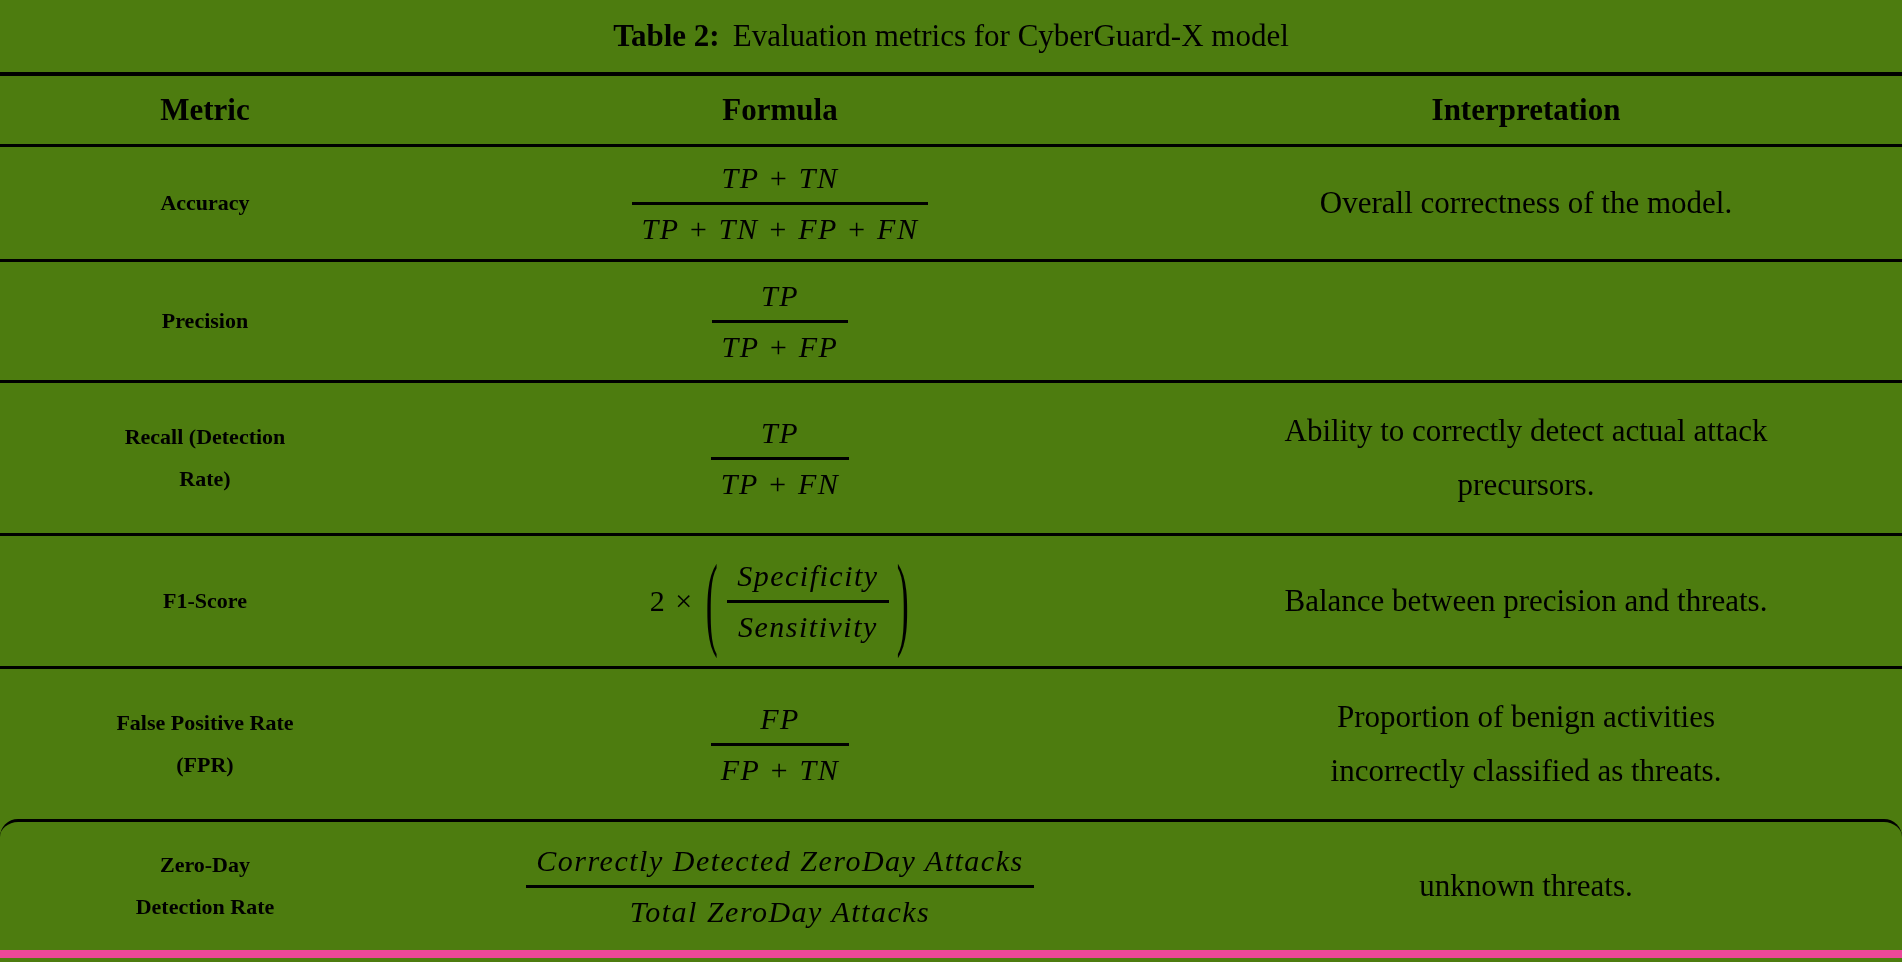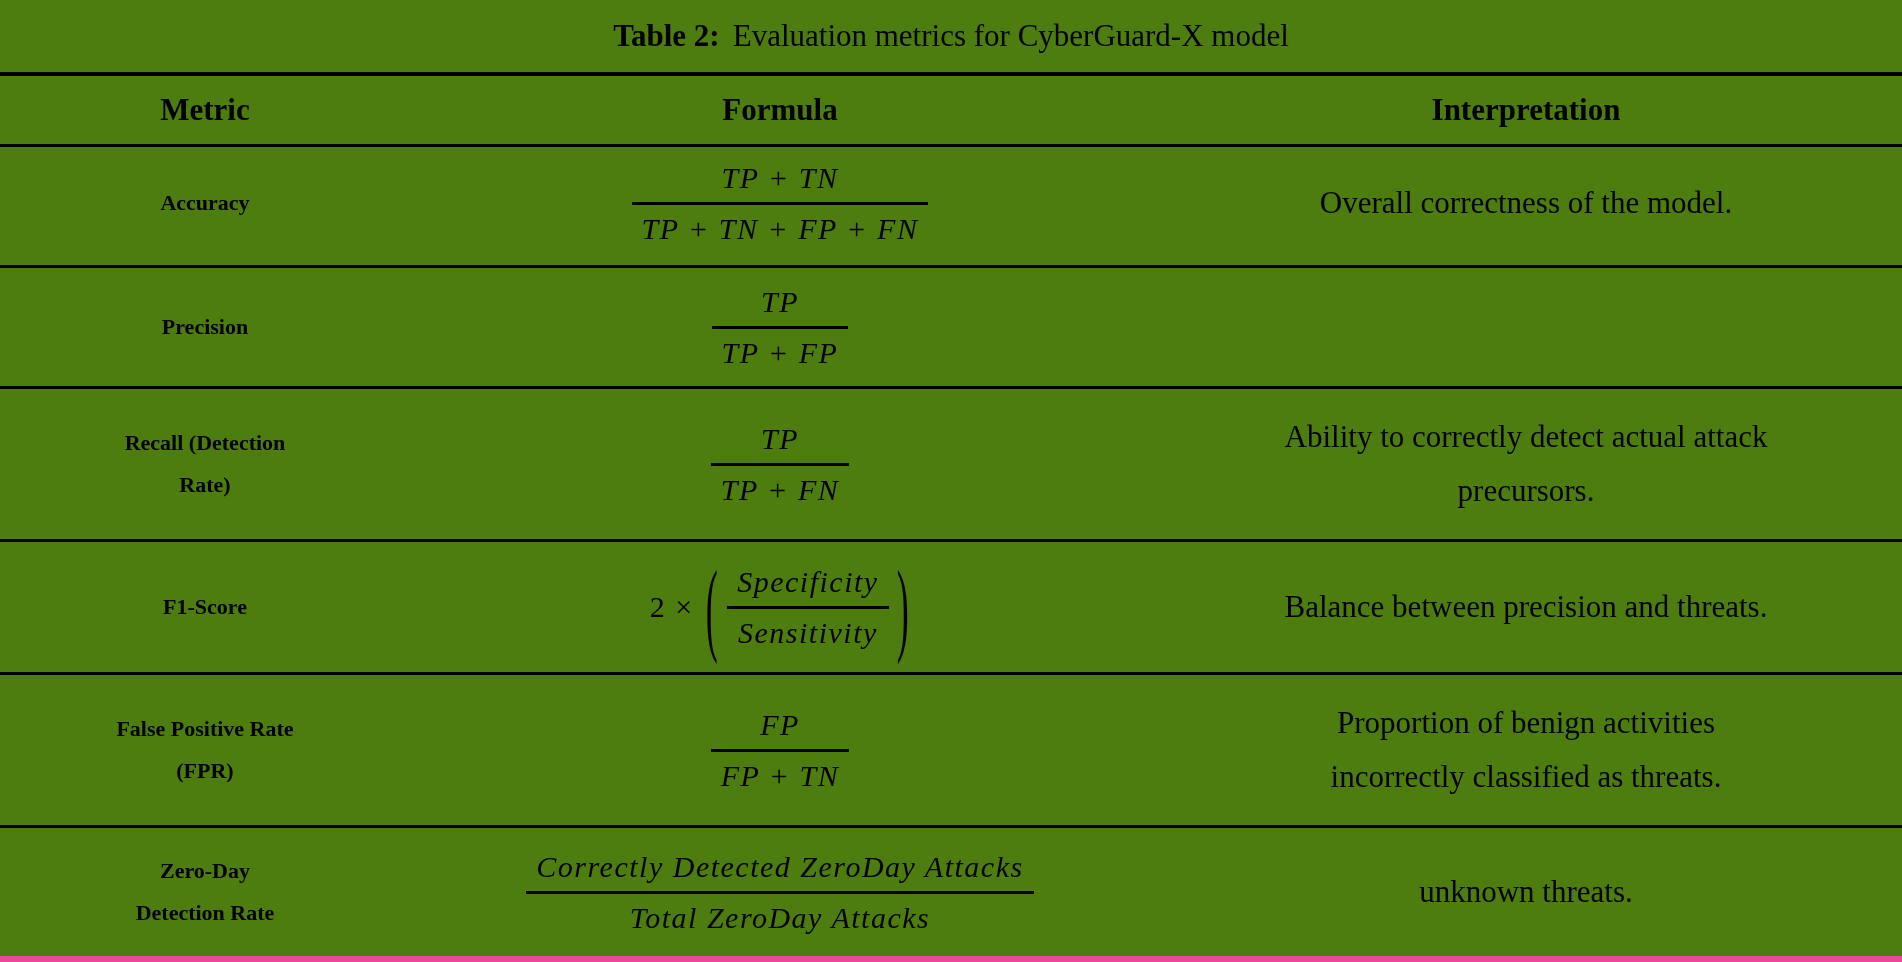--- a/index.html
+++ b/index.html
@@ -34,25 +34,25 @@
   }
   .row {
     display: grid;
     grid-template-columns: 410px 740px 752px;
     border-top: 3px solid #000;
     align-items: center;
   }
   .row:first-child { border-top: none; }
   .row:nth-child(1) { min-height: 68px; }
   .row:nth-child(2) { min-height: 112px; }
-  .row:nth-child(3) { min-height: 118px; margin-top: 6px; }
+  .row:nth-child(3) { min-height: 118px; }
   .row:nth-child(4) { min-height: 150px; }
   .row:nth-child(5) { min-height: 130px; }
   .row:nth-child(6) { min-height: 150px; }
-  .row:nth-child(7) { min-height: 128px; }
+  .row:nth-child(7) { min-height: 128px; border-radius: 18px; }
 
   .cell {
     display: flex;
     flex-direction: column;
     align-items: center;
     justify-content: center;
     text-align: center;
     height: 100%;
     box-sizing: border-box;
   }

